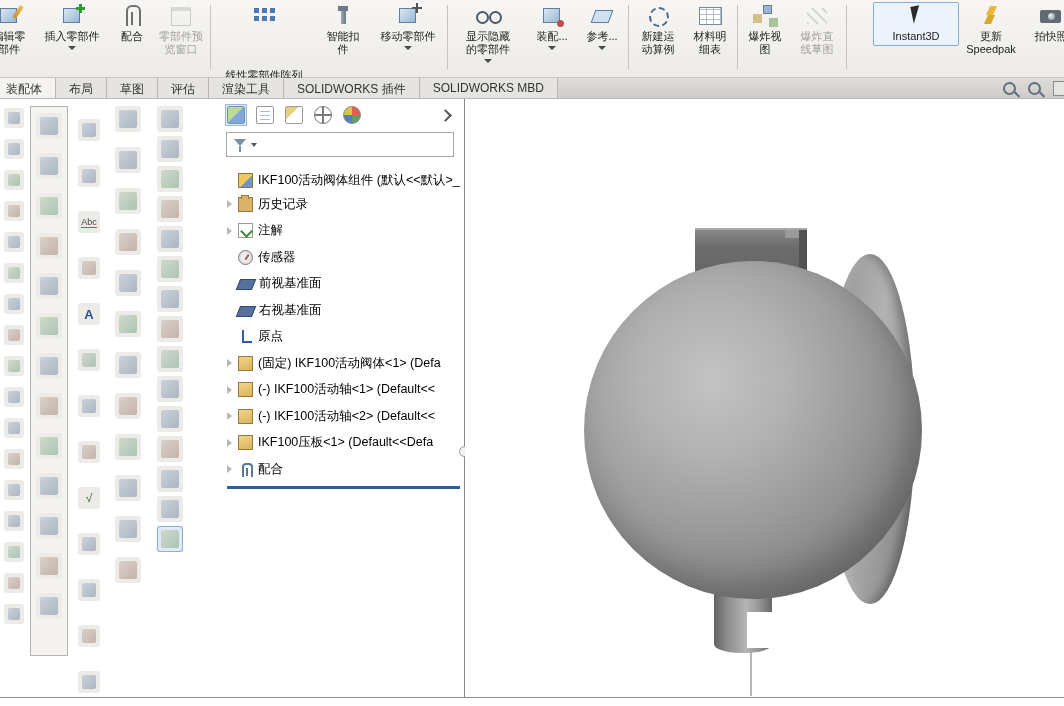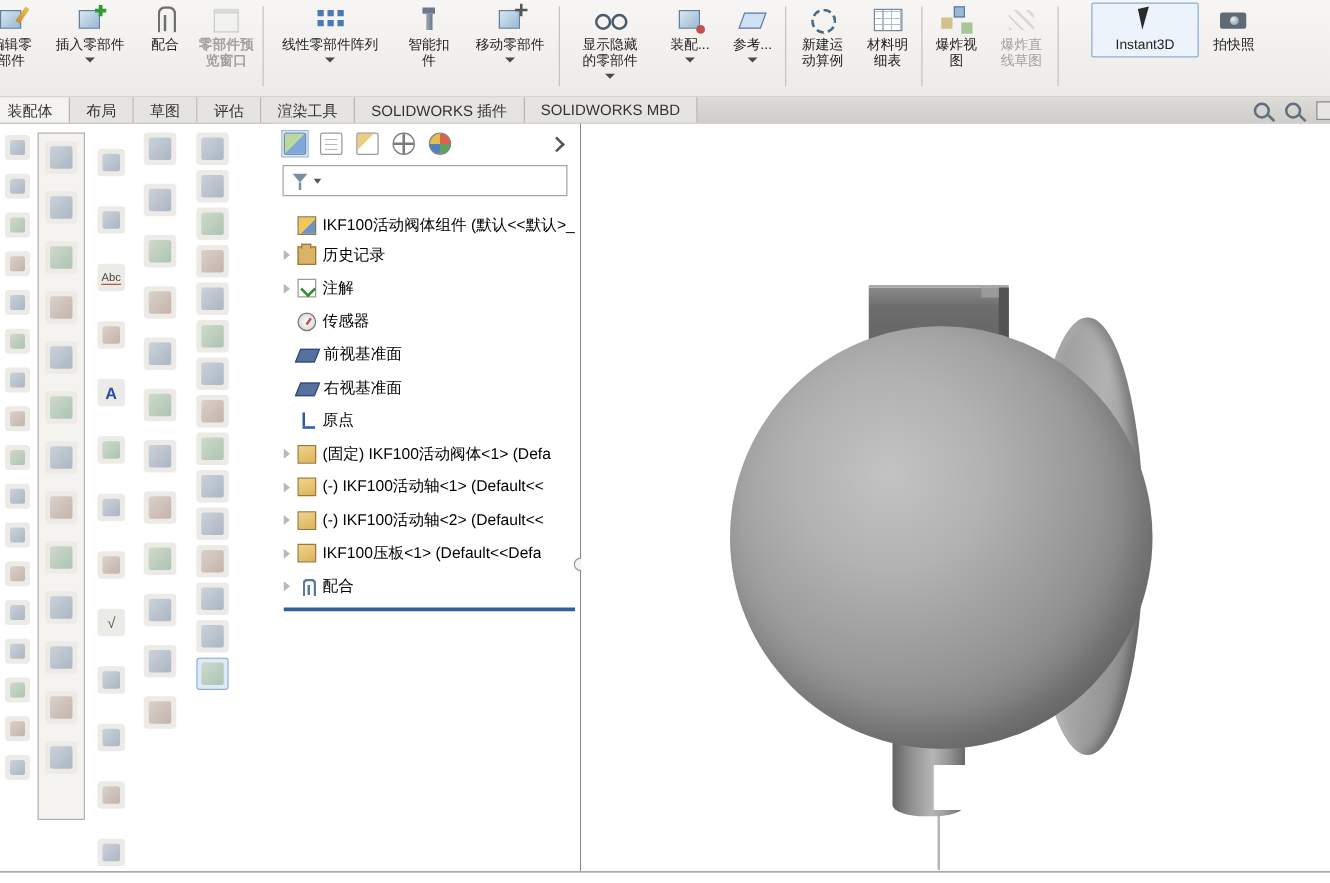--- a/index.html
+++ b/index.html
@@ -202,27 +202,27 @@
     </div>
     <div class="tbtn" style="width:76px;">
       <div class="ic cube ic-insert"></div>
       <div class="tlab">插入零部件</div>
       <div class="drop"></div>
     </div>
     <div class="tbtn" style="width:44px;">
       <div class="ic ic-mate"></div>
       <div class="tlab">配合</div>
     </div>
-    <div class="tbtn disabled" style="width:54px;font-weight:bold;">
+    <div class="tbtn disabled" style="width:54px;">
       <div class="ic ic-preview"></div>
       <div class="tlab">零部件预
 览窗口</div>
     </div>
     <div class="tsep"></div>
-    <div class="tbtn" style="width:102px;">
+    <div class="tbtn" style="width:102px;gap:39px;">
       <div class="ic ic-linear"></div>
       <div class="tlab">线性零部件阵列</div>
       <div class="drop"></div>
     </div>
     <div class="tbtn" style="width:56px;">
       <div class="ic ic-smart"></div>
       <div class="tlab">智能扣
 件</div>
     </div>
     <div class="tbtn" style="width:74px;">
@@ -266,20 +266,25 @@
     </div>
     <div class="tbtn disabled" style="width:54px;">
       <div class="ic ic-explsk"></div>
       <div class="tlab">爆炸直
 线草图</div>
     </div>
     <div class="tsep"></div>
     <div class="tbtn active" style="width:80px;margin-left:24px;">
       <div class="ic ic-instant"></div>
       <div class="tlab">Instant3D</div>
+    </div>
+    <div class="tbtn" style="width:64px;">
+      <div class="ic ic-speedpak"></div>
+      <div class="tlab">更新
+Speedpak</div>
     </div>
     <div class="tbtn" style="width:56px;">
       <div class="ic ic-snapshot"></div>
       <div class="tlab">拍快照</div>
     </div>
   </div>
 
   <div id="tabbar">
     <div class="tab active">装配体</div>
     <div class="tab">布局</div>

